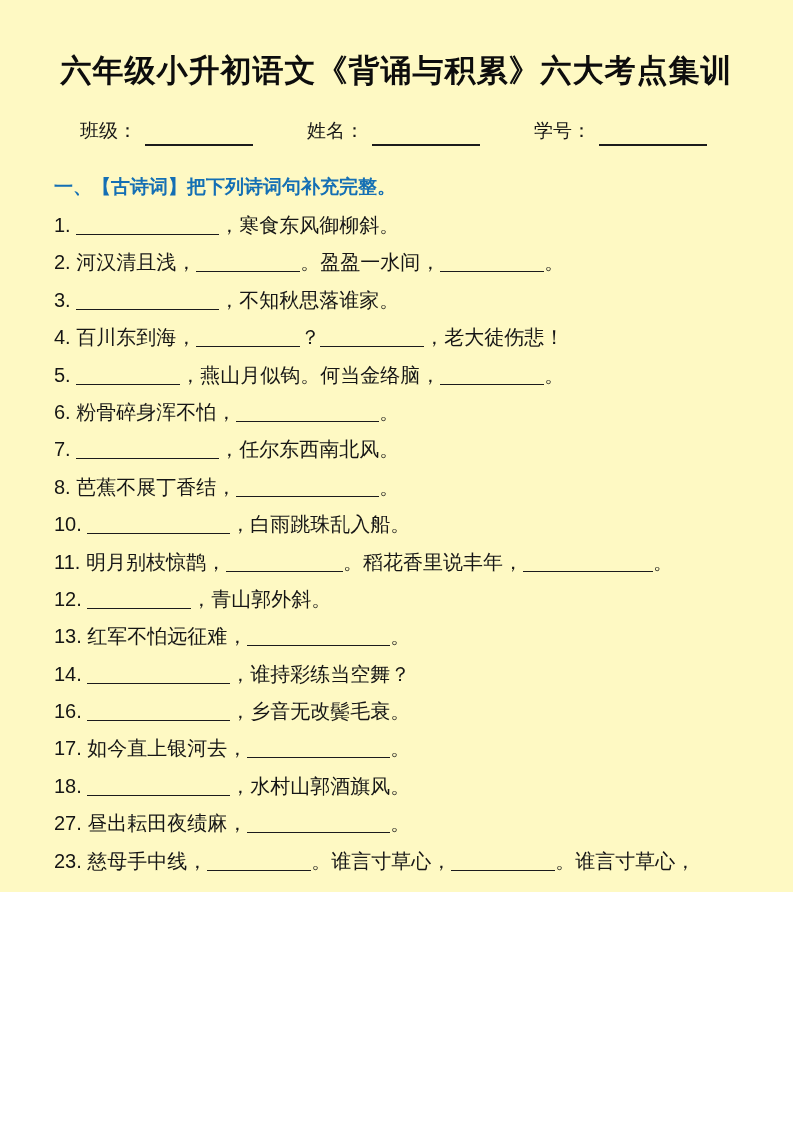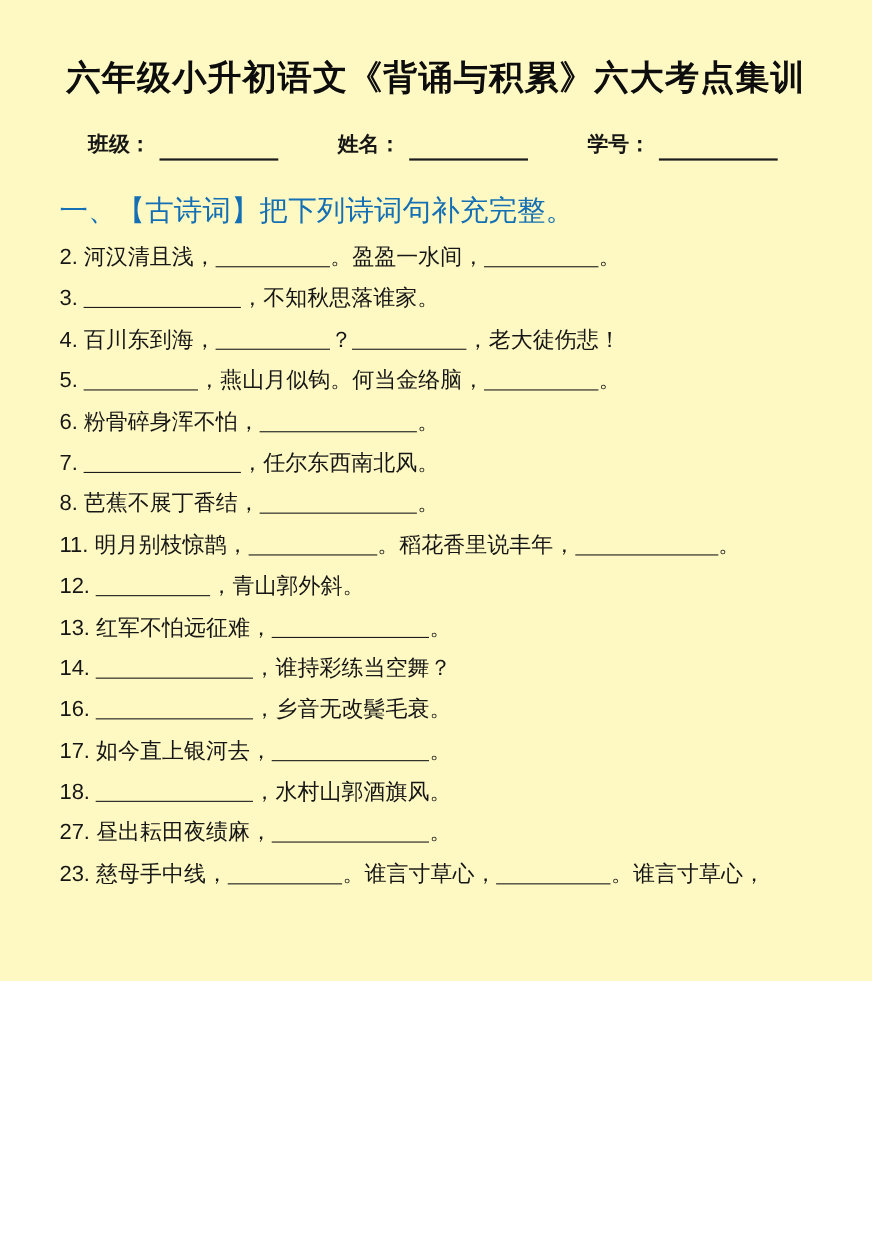--- a/index.html
+++ b/index.html
@@ -30,35 +30,35 @@
     justify-content: space-between;
     margin: 26px 86px 0 80px;
     font-size: 19px;
   }
   .info-group {
     display: flex;
     align-items: baseline;
     white-space: nowrap;
   }
   .info-label {
-    font-weight: 700;
+    font-weight: 400;
   }
   .info-blank {
     display: inline-block;
     width: 108px;
     height: 5px;
     border-bottom: 2px solid #1c1c1c;
     margin-left: 8px;
     align-self: flex-end;
     margin-bottom: -2px;
   }
   .section-heading {
     margin: 30px 0 0 54px;
-    font-size: 26px;
-    font-weight: 400;
+    font-size: 19px;
+    font-weight: 700;
     white-space: nowrap;
   }
   .questions {
     margin: 7px 0 0 54px;
     font-size: 20px;
   }
   .q-line {
     height: 37.4px;
     line-height: 37.4px;
     white-space: nowrap;
@@ -92,27 +92,29 @@
     </div>
     <div class="info-group">
       <span class="info-label">学号：</span>
       <span class="info-blank"></span>
     </div>
   </div>
 
   <div class="section-heading" style="color: rgb(20, 111, 180);">一、【古诗词】把下列诗词句补充完整。</div>
 
   <div class="questions">
+      <div class="q-line"><span class="q-text">1. </span><span class="blank" style="width: 143px;"></span><span class="q-text">，寒食东风御柳斜。</span></div>
       <div class="q-line"><span class="q-text">2. 河汉清且浅，</span><span class="blank" style="width: 104px;"></span><span class="q-text">。盈盈一水间，</span><span class="blank" style="width: 104px;"></span><span class="q-text">。</span></div>
       <div class="q-line"><span class="q-text">3. </span><span class="blank" style="width: 143px;"></span><span class="q-text">，不知秋思落谁家。</span></div>
       <div class="q-line"><span class="q-text">4. 百川东到海，</span><span class="blank" style="width: 104px;"></span><span class="q-text">？</span><span class="blank" style="width: 104px;"></span><span class="q-text">，老大徒伤悲！</span></div>
       <div class="q-line"><span class="q-text">5. </span><span class="blank" style="width: 104px;"></span><span class="q-text">，燕山月似钩。何当金络脑，</span><span class="blank" style="width: 104px;"></span><span class="q-text">。</span></div>
       <div class="q-line"><span class="q-text">6. 粉骨碎身浑不怕，</span><span class="blank" style="width: 143px;"></span><span class="q-text">。</span></div>
       <div class="q-line"><span class="q-text">7. </span><span class="blank" style="width: 143px;"></span><span class="q-text">，任尔东西南北风。</span></div>
       <div class="q-line"><span class="q-text">8. 芭蕉不展丁香结，</span><span class="blank" style="width: 143px;"></span><span class="q-text">。</span></div>
+      <div class="q-line"><span class="q-text">10. </span><span class="blank" style="width: 143px;"></span><span class="q-text">，白雨跳珠乱入船。</span></div>
       <div class="q-line"><span class="q-text">11. 明月别枝惊鹊，</span><span class="blank" style="width: 117px;"></span><span class="q-text">。稻花香里说丰年，</span><span class="blank" style="width: 130px;"></span><span class="q-text">。</span></div>
       <div class="q-line"><span class="q-text">12. </span><span class="blank" style="width: 104px;"></span><span class="q-text">，青山郭外斜。</span></div>
       <div class="q-line"><span class="q-text">13. 红军不怕远征难，</span><span class="blank" style="width: 143px;"></span><span class="q-text">。</span></div>
       <div class="q-line"><span class="q-text">14. </span><span class="blank" style="width: 143px;"></span><span class="q-text">，谁持彩练当空舞？</span></div>
       <div class="q-line"><span class="q-text">16. </span><span class="blank" style="width: 143px;"></span><span class="q-text">，乡音无改鬓毛衰。</span></div>
       <div class="q-line"><span class="q-text">17. 如今直上银河去，</span><span class="blank" style="width: 143px;"></span><span class="q-text">。</span></div>
       <div class="q-line"><span class="q-text">18. </span><span class="blank" style="width: 143px;"></span><span class="q-text">，水村山郭酒旗风。</span></div>
       <div class="q-line"><span class="q-text">27. 昼出耘田夜绩麻，</span><span class="blank" style="width: 143px;"></span><span class="q-text">。</span></div>
       <div class="q-line"><span class="q-text">23. 慈母手中线，</span><span class="blank" style="width: 104px;"></span><span class="q-text">。谁言寸草心，</span><span class="blank" style="width: 104px;"></span><span class="q-text">。谁言寸草心，</span></div>
     </div>

